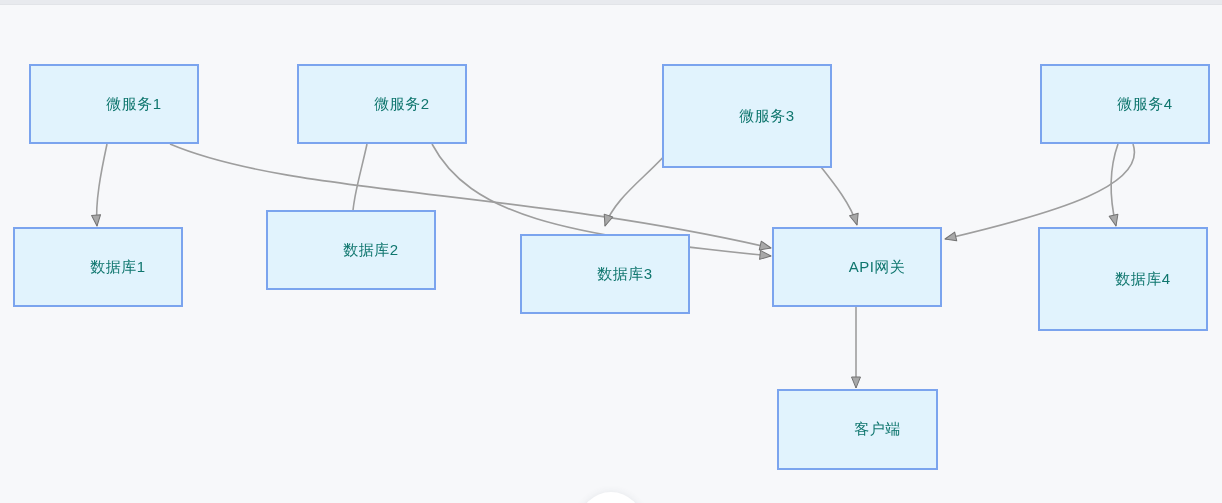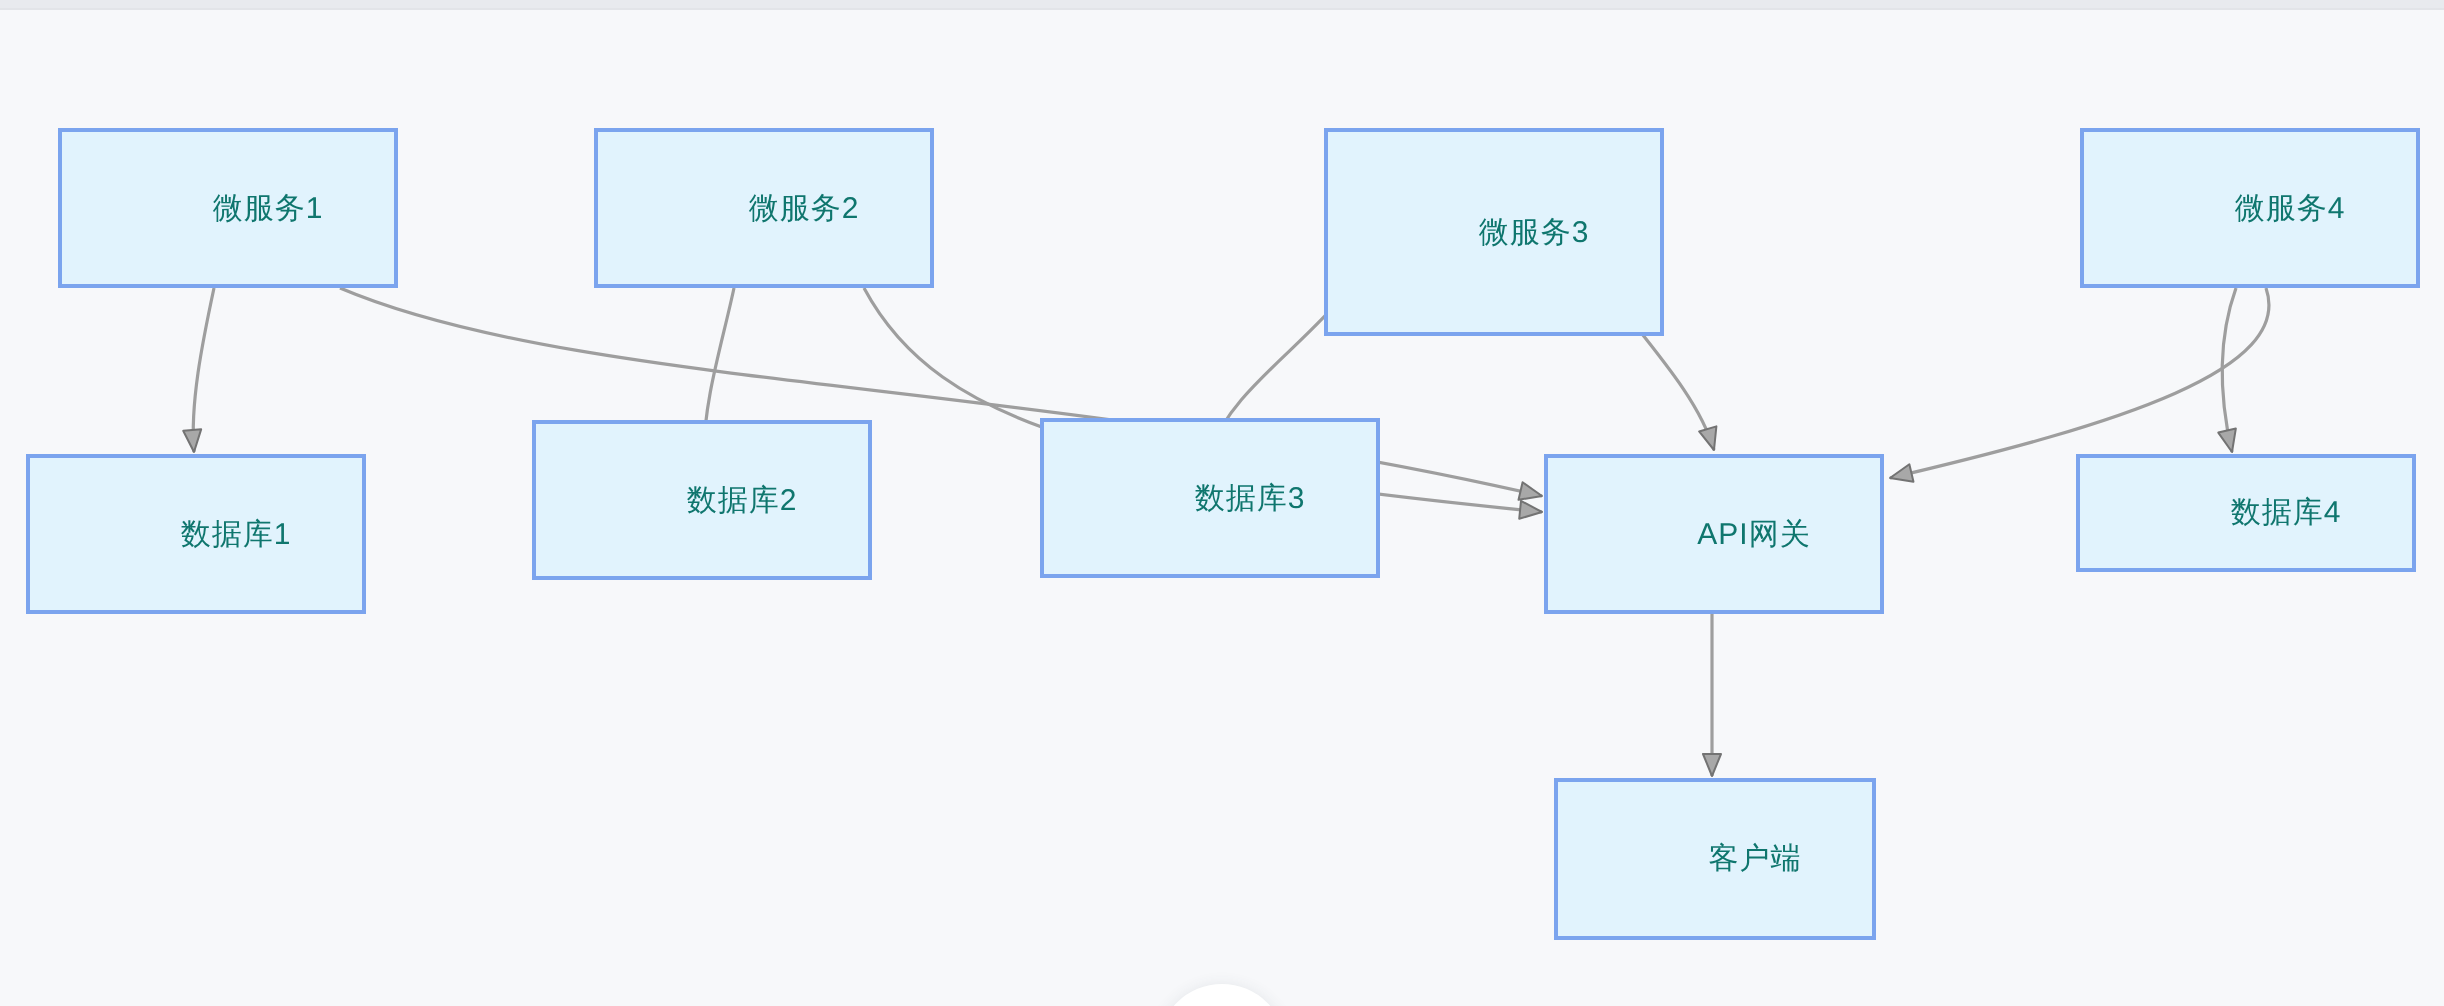--- a/index.html
+++ b/index.html
@@ -103,27 +103,27 @@
       </div>
       <div class="node" style="left: 1040px; top: 64px; width: 170px; height: 80px;">
         <span>微服务4</span>
       </div>
       <div class="node" style="left: 13px; top: 227px; width: 170px; height: 80px;">
         <span>数据库1</span>
       </div>
       <div class="node" style="left: 266px; top: 210px; width: 170px; height: 80px;">
         <span>数据库2</span>
       </div>
-      <div class="node" style="left: 520px; top: 209px; width: 170px; height: 80px;">
+      <div class="node" style="left: 520px; top: 234px; width: 170px; height: 80px;">
         <span>数据库3</span>
       </div>
       <div class="node" style="left: 772px; top: 227px; width: 170px; height: 80px; text-align: center;">
         <span>API网关</span>
       </div>
-      <div class="node" style="left: 1038px; top: 227px; width: 170px; height: 59px;">
+      <div class="node" style="left: 1038px; top: 227px; width: 170px; height: 104px;">
         <span>数据库4</span>
       </div>
       <div class="node" style="left: 777px; top: 389px; width: 161px; height: 81px;">
         <span>客户端</span>
       </div>
     </div>
 </div>
 
 <div class="fab"></div>
 

